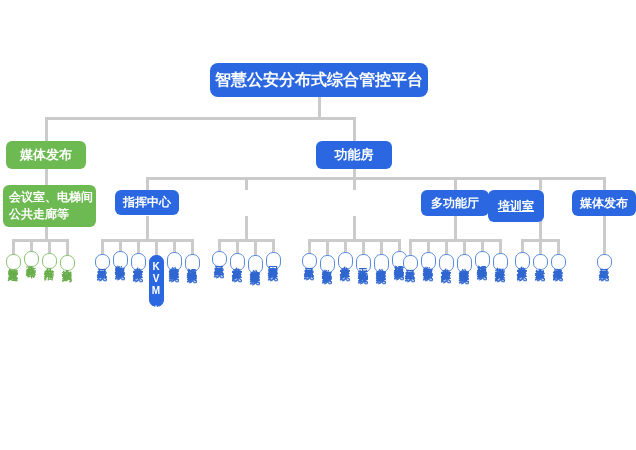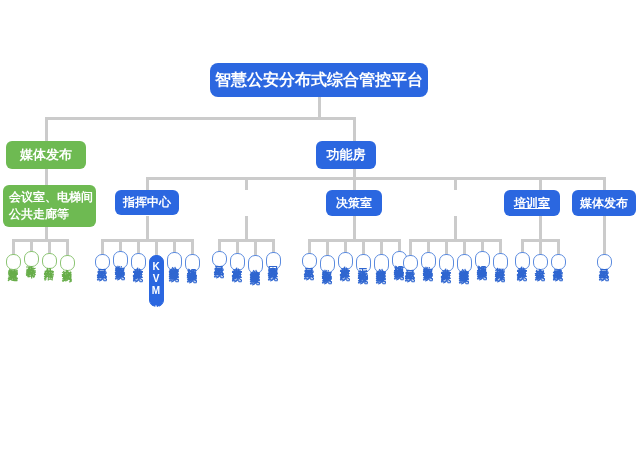--- a/index.html
+++ b/index.html
@@ -8,21 +8,21 @@
 
   .cline { position:absolute; background:var(--line,#cbcbcb); }
 
   .node { position:absolute; color:#fff; font-weight:bold; display:flex;
           align-items:center; justify-content:center; white-space:nowrap;
           box-sizing:border-box; }
   #root-box  { background:var(--blue); left:210px; top:63px;  width:218px; height:34px;
                border-radius:8px; font-size:16px; z-index:2; }
   #media-box { background:var(--green); left:6px;  top:141px; width:80px;  height:28px;
                border-radius:6px; font-size:13px; z-index:2; }
-  #func-box  { background:var(--blue);  left:316px; top:141px; width:60px; height:28px;
+  #func-box  { background:var(--blue);  left:316px; top:141px; width:76px; height:28px;
                border-radius:6px; font-size:13px; z-index:2; }
   #venue-box { background:var(--green); left:3px; top:185px; width:93px; height:42px;
                border-radius:6px; font-size:12px; flex-direction:column;
                align-items:flex-start; justify-content:center; padding-left:6px;
                line-height:1.4; z-index:2; }
 
   .room { position:absolute; background:var(--blue); border-radius:6px; font-size:12px;
           color:#fff; font-weight:bold; display:flex; align-items:center;
           justify-content:center; height:26px; white-space:nowrap; z-index:2;
           box-sizing:border-box; }
@@ -84,52 +84,52 @@
     <div class="cline" style="left: 217.5px; top: 238.5px; width: 57px; height: 3px;"></div>
     <div class="cline" style="left: 217.5px; top: 240px; width: 3px; height: 13px;"></div>
     <div class="leaf blue" style="left: 211.5px; top: 251px; width: 15px;">显示系统</div>
     <div class="cline" style="left: 235.5px; top: 240px; width: 3px; height: 15px;"></div>
     <div class="leaf blue" style="left: 229.5px; top: 253px; width: 15px;">专业扩声系统</div>
     <div class="cline" style="left: 253.5px; top: 240px; width: 3px; height: 17px;"></div>
     <div class="leaf blue" style="left: 247.5px; top: 255px; width: 15px;">分布式管理系统</div>
     <div class="cline" style="left: 271.5px; top: 240px; width: 3px; height: 14px;"></div>
     <div class="leaf blue" style="left: 265.5px; top: 252px; width: 15px;">同声传译系统</div>
     <div class="cline" style="left: 352.5px; top: 178px; width: 3px; height: 12px;"></div>
-    <div class="room" style="left: 326px; top: 190px; width: 56px; height: 26px;">决策室</div>
     <div class="cline" style="left: 352.5px; top: 216px; width: 3px; height: 24px;"></div>
     <div class="cline" style="left: 307.5px; top: 238.5px; width: 93px; height: 3px;"></div>
     <div class="cline" style="left: 307.5px; top: 240px; width: 3px; height: 15px;"></div>
     <div class="leaf blue" style="left: 301.5px; top: 253px; width: 15px;">显示系统</div>
     <div class="cline" style="left: 325.5px; top: 240px; width: 3px; height: 17px;"></div>
     <div class="leaf blue" style="left: 319.5px; top: 255px; width: 15px;">数字会议系统</div>
     <div class="cline" style="left: 343.5px; top: 240px; width: 3px; height: 14px;"></div>
     <div class="leaf blue" style="left: 337.5px; top: 252px; width: 15px;">专业扩声系统</div>
     <div class="cline" style="left: 361.5px; top: 240px; width: 3px; height: 16px;"></div>
     <div class="leaf blue" style="left: 355.5px; top: 254px; width: 15px;">无纸化办公系统</div>
     <div class="cline" style="left: 379.5px; top: 240px; width: 3px; height: 16px;"></div>
     <div class="leaf blue" style="left: 373.5px; top: 254px; width: 15px;">分布式管理系统</div>
     <div class="cline" style="left: 397.5px; top: 240px; width: 3px; height: 13px;"></div>
     <div class="leaf blue" style="left: 391.5px; top: 251px; width: 15px;">视频会议系统</div>
     <div class="cline" style="left: 453.5px; top: 178px; width: 3px; height: 12px;"></div>
+    <div class="room" style="left: 421px; top: 190px; width: 68px; height: 26px;">多功能厅</div>
     <div class="cline" style="left: 453.5px; top: 216px; width: 3px; height: 24px;"></div>
     <div class="cline" style="left: 408.5px; top: 238.5px; width: 93px; height: 3px;"></div>
     <div class="cline" style="left: 408.5px; top: 240px; width: 3px; height: 17px;"></div>
     <div class="leaf blue" style="left: 402.5px; top: 255px; width: 15px;">显示系统</div>
     <div class="cline" style="left: 426.5px; top: 240px; width: 3px; height: 14px;"></div>
     <div class="leaf blue" style="left: 420.5px; top: 252px; width: 15px;">数字会议系统</div>
     <div class="cline" style="left: 444.5px; top: 240px; width: 3px; height: 16px;"></div>
     <div class="leaf blue" style="left: 438.5px; top: 254px; width: 15px;">专业扩声系统</div>
     <div class="cline" style="left: 462.5px; top: 240px; width: 3px; height: 16px;"></div>
     <div class="leaf blue" style="left: 456.5px; top: 254px; width: 15px;">分布式管理系统</div>
     <div class="cline" style="left: 480.5px; top: 240px; width: 3px; height: 13px;"></div>
     <div class="leaf blue" style="left: 474.5px; top: 251px; width: 15px;">视频会议系统</div>
     <div class="cline" style="left: 498.5px; top: 240px; width: 3px; height: 15px;"></div>
     <div class="leaf blue" style="left: 492.5px; top: 253px; width: 15px;">舞台灯光系统</div>
     <div class="cline" style="left: 538.5px; top: 178px; width: 3px; height: 12px;"></div>
-    <div class="room" style="left: 504px; top: 190px; width: 56px; height: 26px; text-decoration: underline;">培训室</div>
+    <div class="room" style="left: 488px; top: 190px; width: 56px; height: 32px; text-decoration: underline;">培训室</div>
     <div class="cline" style="left: 538.5px; top: 216px; width: 3px; height: 24px;"></div>
     <div class="cline" style="left: 520.5px; top: 238.5px; width: 39px; height: 3px;"></div>
     <div class="cline" style="left: 520.5px; top: 240px; width: 3px; height: 14px;"></div>
     <div class="leaf blue" style="left: 514.5px; top: 252px; width: 15px;">专业扩声系统</div>
     <div class="cline" style="left: 538.5px; top: 240px; width: 3px; height: 16px;"></div>
     <div class="leaf blue" style="left: 532.5px; top: 254px; width: 15px;">会议系统</div>
     <div class="cline" style="left: 556.5px; top: 240px; width: 3px; height: 16px;"></div>
     <div class="leaf blue" style="left: 550.5px; top: 254px; width: 15px;">录播系统</div>
     <div class="cline" style="left: 602.5px; top: 178px; width: 3px; height: 12px;"></div>
     <div class="room" style="left: 572px; top: 190px; width: 64px; height: 26px;">媒体发布</div>

